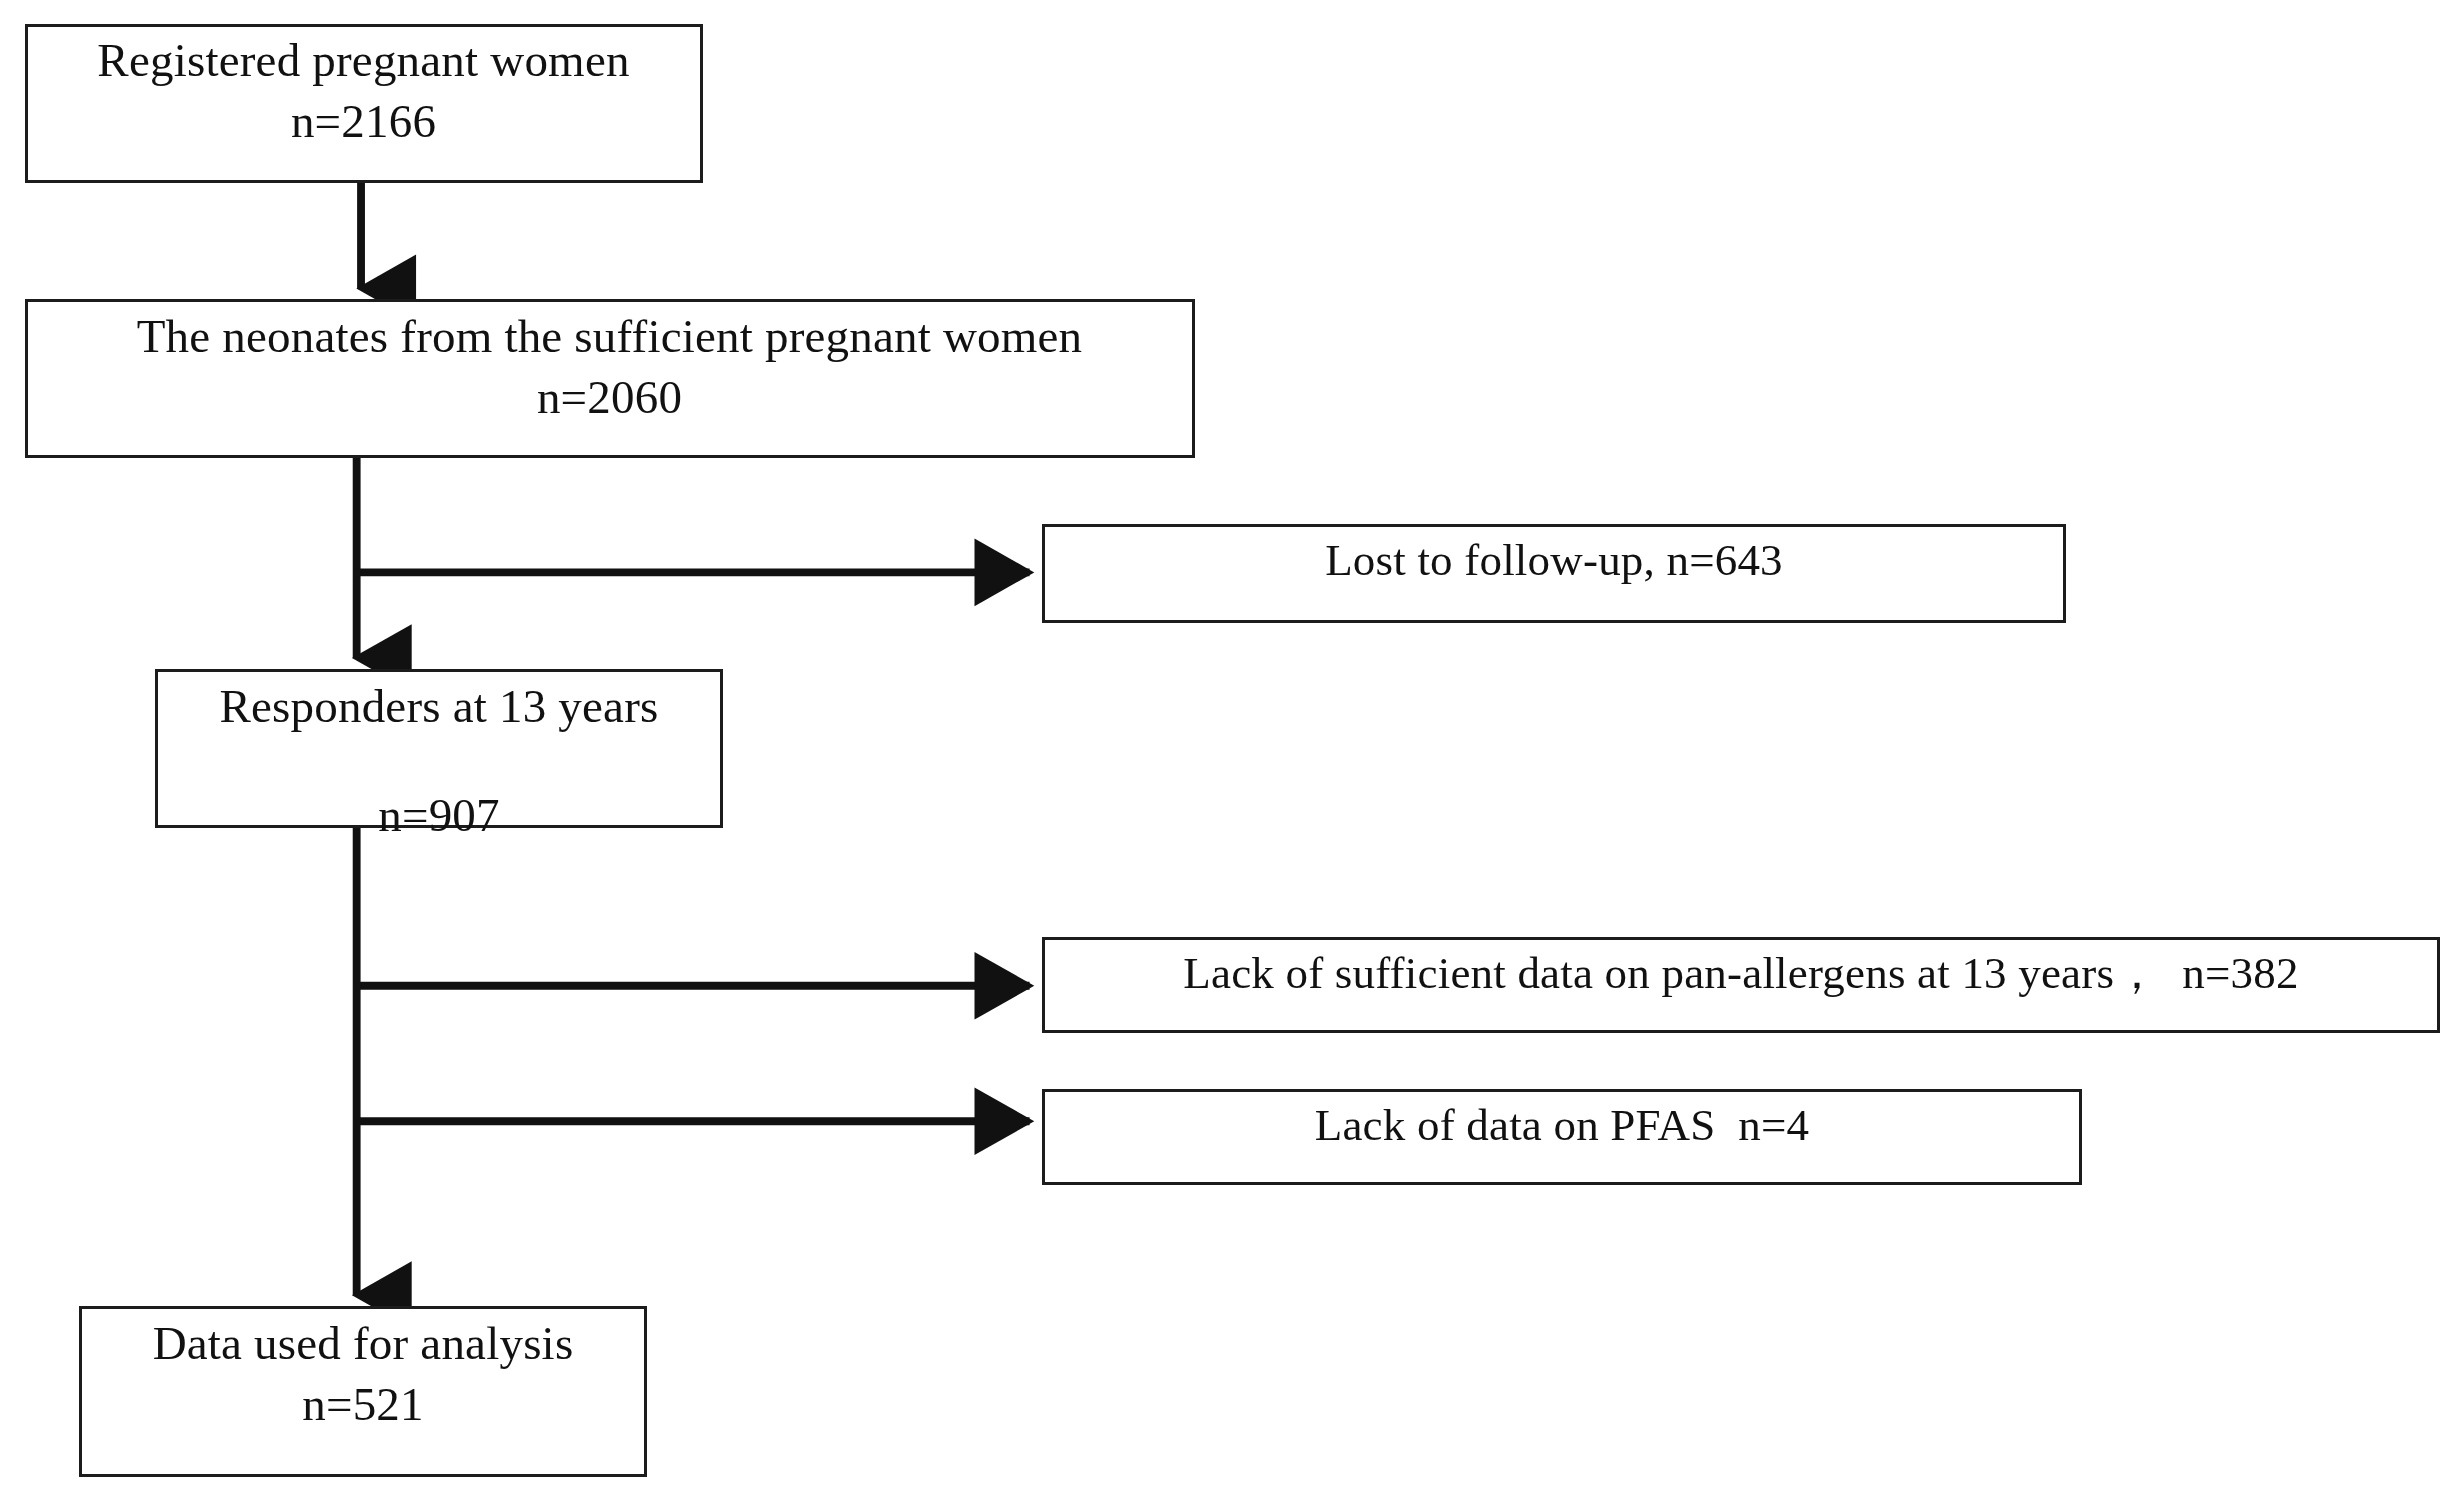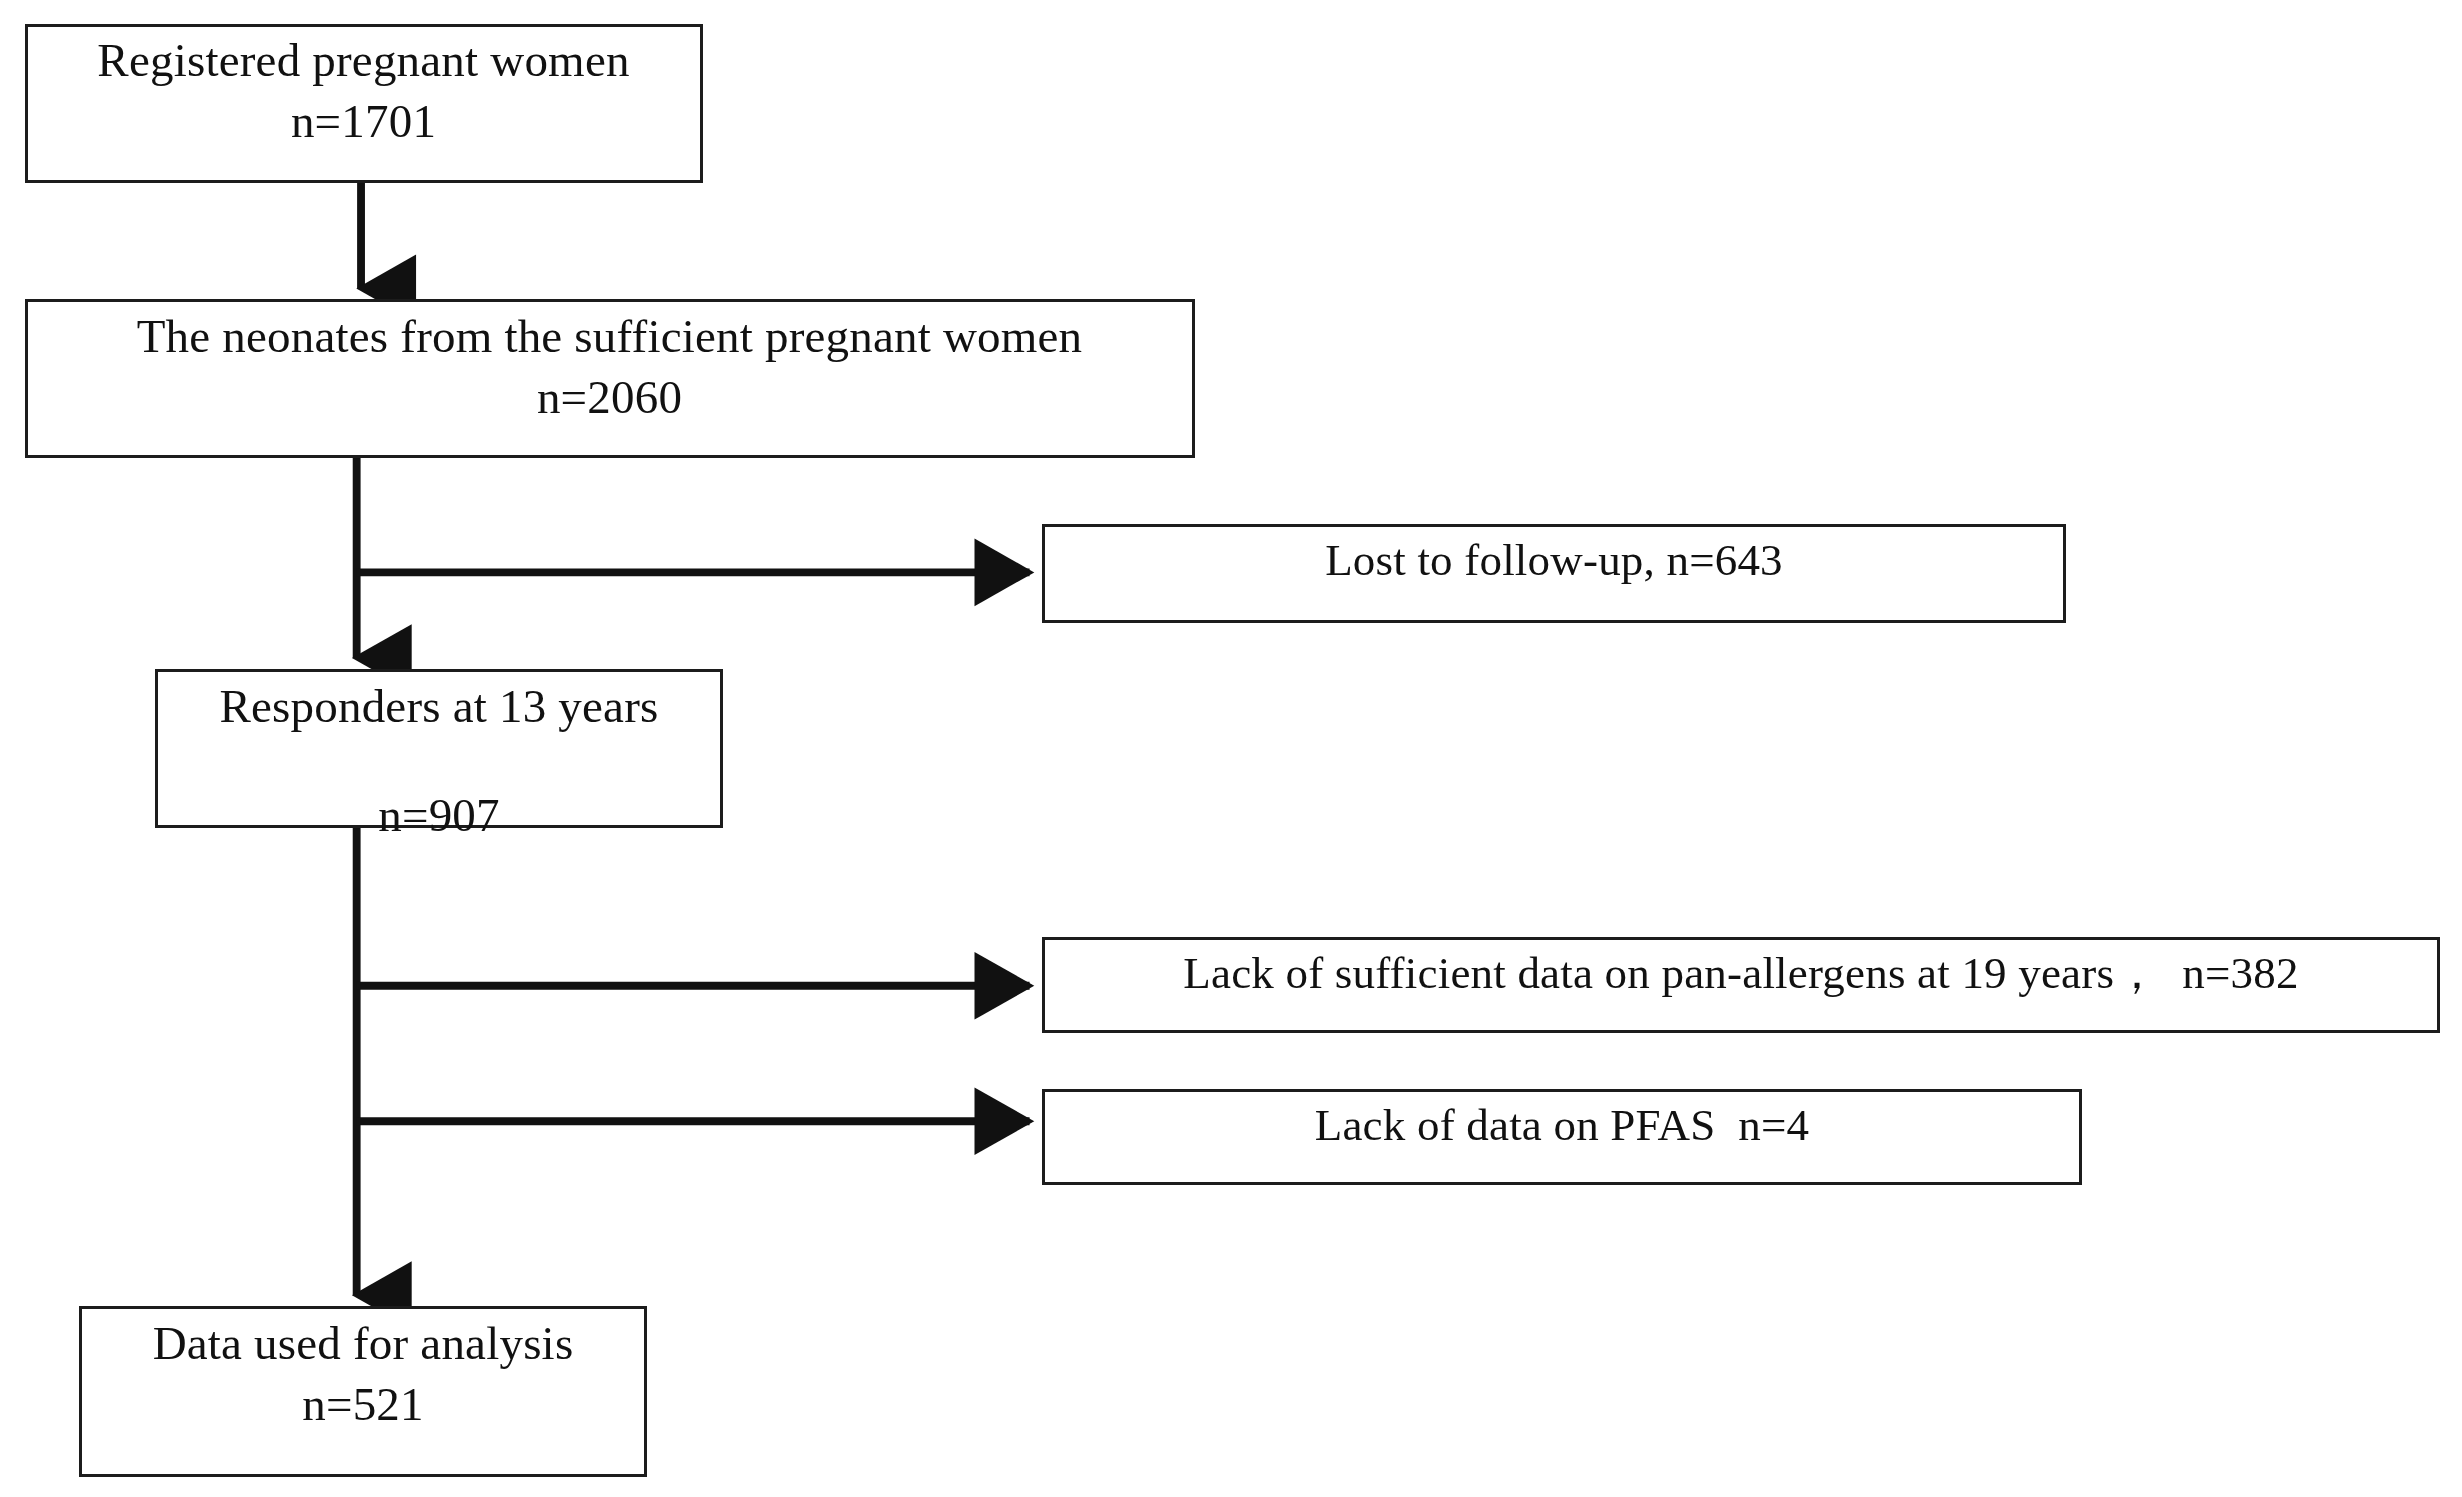--- a/index.html
+++ b/index.html
@@ -85,39 +85,39 @@
 
     <line x1="408" y1="947" x2="408" y2="1482" stroke="#111111" stroke-width="9" marker-end="url(#arrow-down)"></line>
 
     <line x1="408" y1="1128" x2="1178" y2="1128" stroke="#111111" stroke-width="9" marker-end="url(#arrow-right)"></line>
 
     <line x1="408" y1="1283" x2="1178" y2="1283" stroke="#111111" stroke-width="9" marker-end="url(#arrow-right)"></line>
   </svg>
 
   <div class="node-box" id="node-registered">
     <span class="node-line">Registered pregnant women</span>
-    <span class="node-line">n=1701</span>
+    <span class="node-line">n=2166</span>
   </div>
 
   <div class="node-box" id="node-neonates">
     <span class="node-line">The neonates from the sufficient pregnant women</span>
     <span class="node-line">n=2060</span>
   </div>
 
   <div class="node-box" id="node-lost">
     <span class="node-line">Lost to follow-up, n=643</span>
   </div>
 
   <div class="node-box" id="node-responders">
     <span class="node-line">Responders at 13 years</span>
     <span class="node-line">n=907</span>
   </div>
 
   <div class="node-box" id="node-panallergens">
-    <span class="node-line">Lack of sufficient data on pan-allergens at 19 years，  n=382</span>
+    <span class="node-line">Lack of sufficient data on pan-allergens at 13 years，  n=382</span>
   </div>
 
   <div class="node-box" id="node-pfas">
     <span class="node-line">Lack of data on PFAS  n=4</span>
   </div>
 
   <div class="node-box" id="node-analysis">
     <span class="node-line">Data used for analysis</span>
     <span class="node-line">n=521</span>
   </div>

